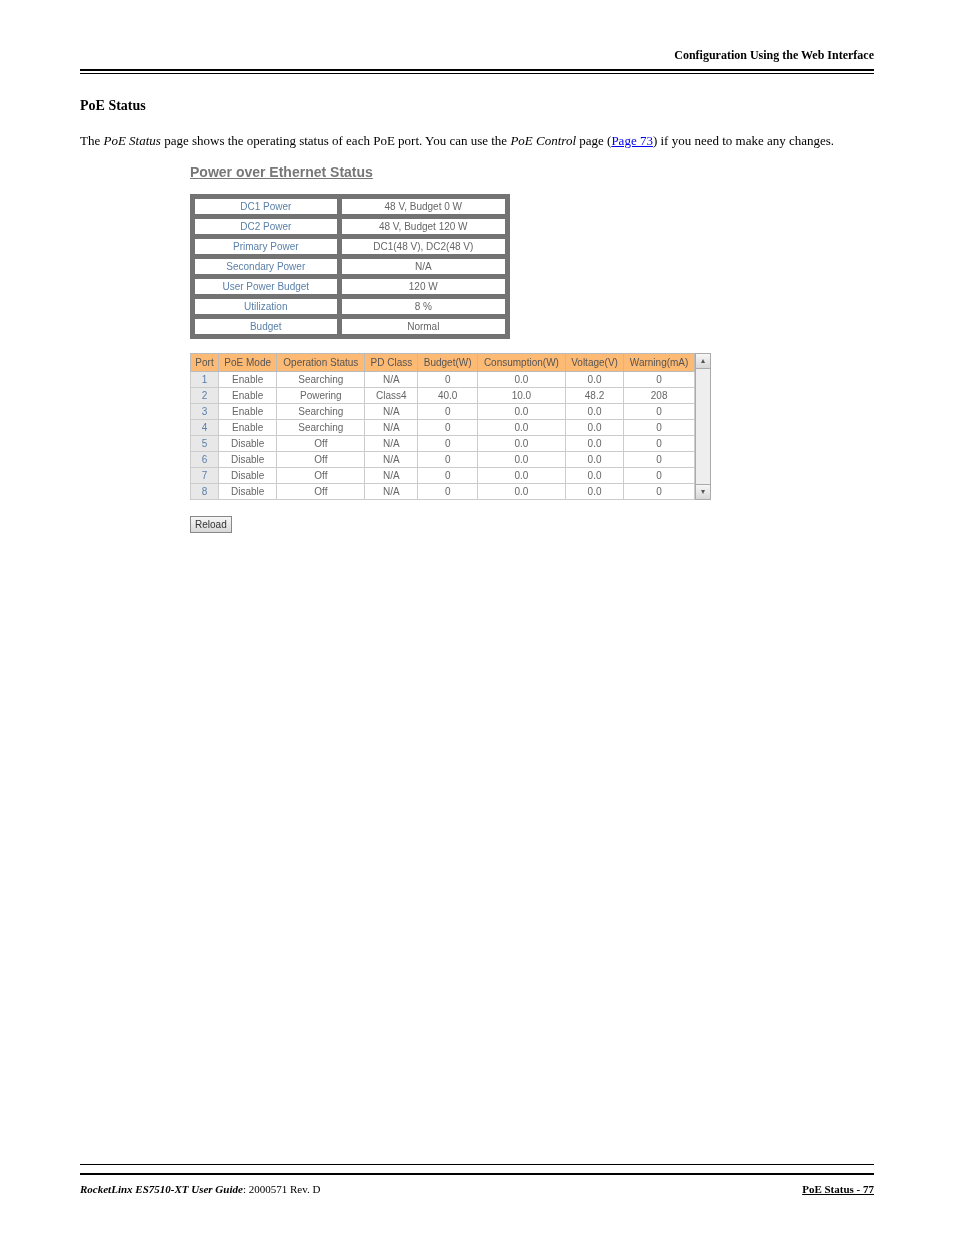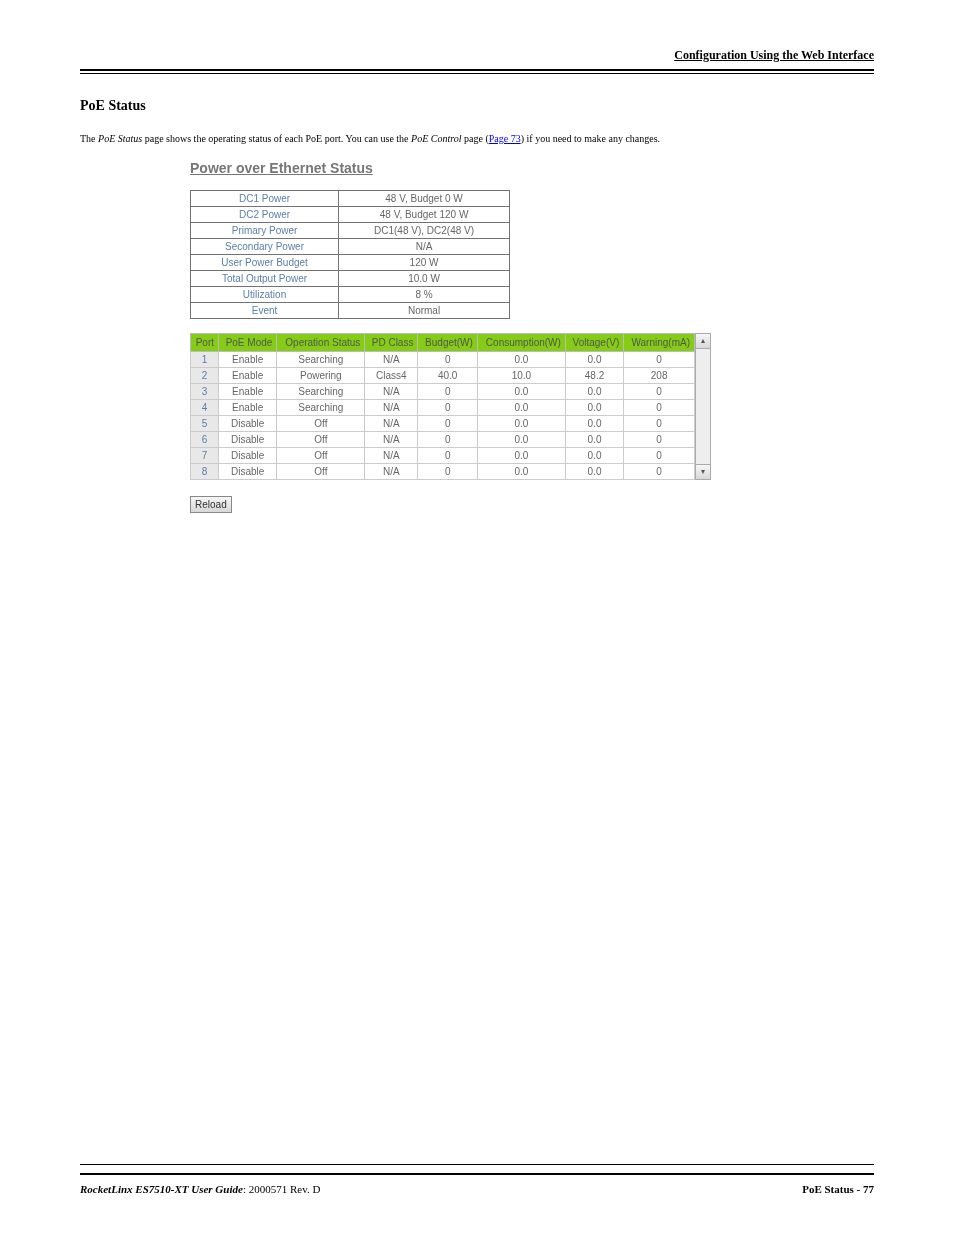--- a/index.html
+++ b/index.html
@@ -11,38 +11,37 @@
     color: #000;
     width: 954px;
   }
   .page {
     padding: 48px 80px 40px 80px;
     min-height: 1235px;
     position: relative;
   }
   .header-region {
     margin-bottom: 10px;
-    text-decoration: underline;
   }
   .header-text {
     text-align: right;
     font-size: 12px;
     font-weight: bold;
     margin-bottom: 6px;
   }
   .hr-thick { border: none; border-top: 2px solid #000; margin: 0; }
   .hr-thin-below { border: none; border-top: 1px solid #000; margin-top: 2px; }
   .section-title {
     font-weight: bold;
     font-size: 14px;
     margin-top: 24px;
     margin-bottom: 18px;
   }
   .body-text {
-    font-size: 10px;
+    font-size: 13px;
     line-height: 1.35;
     margin-bottom: 14px;
   }
   .italic { font-style: italic; }
   .link { color: #0000ee; text-decoration: underline; }
   .screenshot {
     margin-left: 110px;
     width: 540px;
     font-family: Arial, sans-serif;
   }
@@ -54,21 +53,21 @@
     text-decoration: underline;
   }
   .summary-table {
     border-collapse: collapse;
     font-size: 10px;
     color: #555;
     margin-bottom: 14px;
     width: 320px;
   }
   .summary-table td {
-    border: 1px solid #737373;
+    border: 5px solid #737373;
     padding: 2px 8px;
     height: 16px;
     text-align: center;
     vertical-align: middle;
   }
   .summary-table td.label {
     width: 160px;
     color: #5a7fa9;
   }
   .summary-table td.val {
@@ -79,27 +78,26 @@
     display: flex;
     align-items: stretch;
   }
   .ports-table {
     border-collapse: collapse;
     font-size: 10px;
     color: #666;
     width: 505px;
   }
   .ports-table th {
-    background: #84cc16;
+    background: #fdba74;
     border: 1px solid #bbb;
     padding: 3px 4px;
     font-weight: normal;
     color: #555;
     font-size: 10px;
-    text-align: right;
   }
   .ports-table td {
     border: 1px solid #ccc;
     padding: 2px 4px;
     text-align: center;
     height: 16px;
   }
   .ports-table td.port-cell {
     background: #e8e8e8;
     color: #5a7fa9;
@@ -140,21 +138,21 @@
   .footer .hr-top { border: none; border-top: 1px solid #000; margin-bottom:2px;}
   .footer .hr-bot { border: none; border-top: 2px solid #000; }
   .footer-row {
     display: flex;
     justify-content: space-between;
     font-size: 11px;
     margin-top: 6px;
     gap: 9px;
   }
   .footer-row .left .bold-it { font-style: italic; font-weight: bold; }
-  .footer-row .right .bold { font-weight: bold; }
+  .footer-row .right .bold { font-weight: bold; text-decoration: underline; }
 </style>
 </head>
 <body>
 
 <div class="page">
   <div class="header-region">
     <div class="header-text">Configuration Using the Web Interface</div>
     <hr class="hr-thick">
     <hr class="hr-thin-below">
   </div>
@@ -184,29 +182,25 @@
           </tr>
           <tr>
             <td class="label">Secondary Power</td>
             <td class="val">N/A</td>
           </tr>
           <tr>
             <td class="label">User Power Budget</td>
             <td class="val">120 W</td>
           </tr>
           <tr>
-            <td class="label">Total Output Power</td>
-            <td class="val">10.0 W</td>
-          </tr>
-          <tr>
             <td class="label">Utilization</td>
             <td class="val">8 %</td>
           </tr>
           <tr>
-            <td class="label">Event</td>
+            <td class="label">Budget</td>
             <td class="val">Normal</td>
           </tr>
         </tbody>
     </table>
 
     <div class="ports-wrapper">
       <table class="ports-table">
         <thead>
             <tr>
               <th>Port</th>

